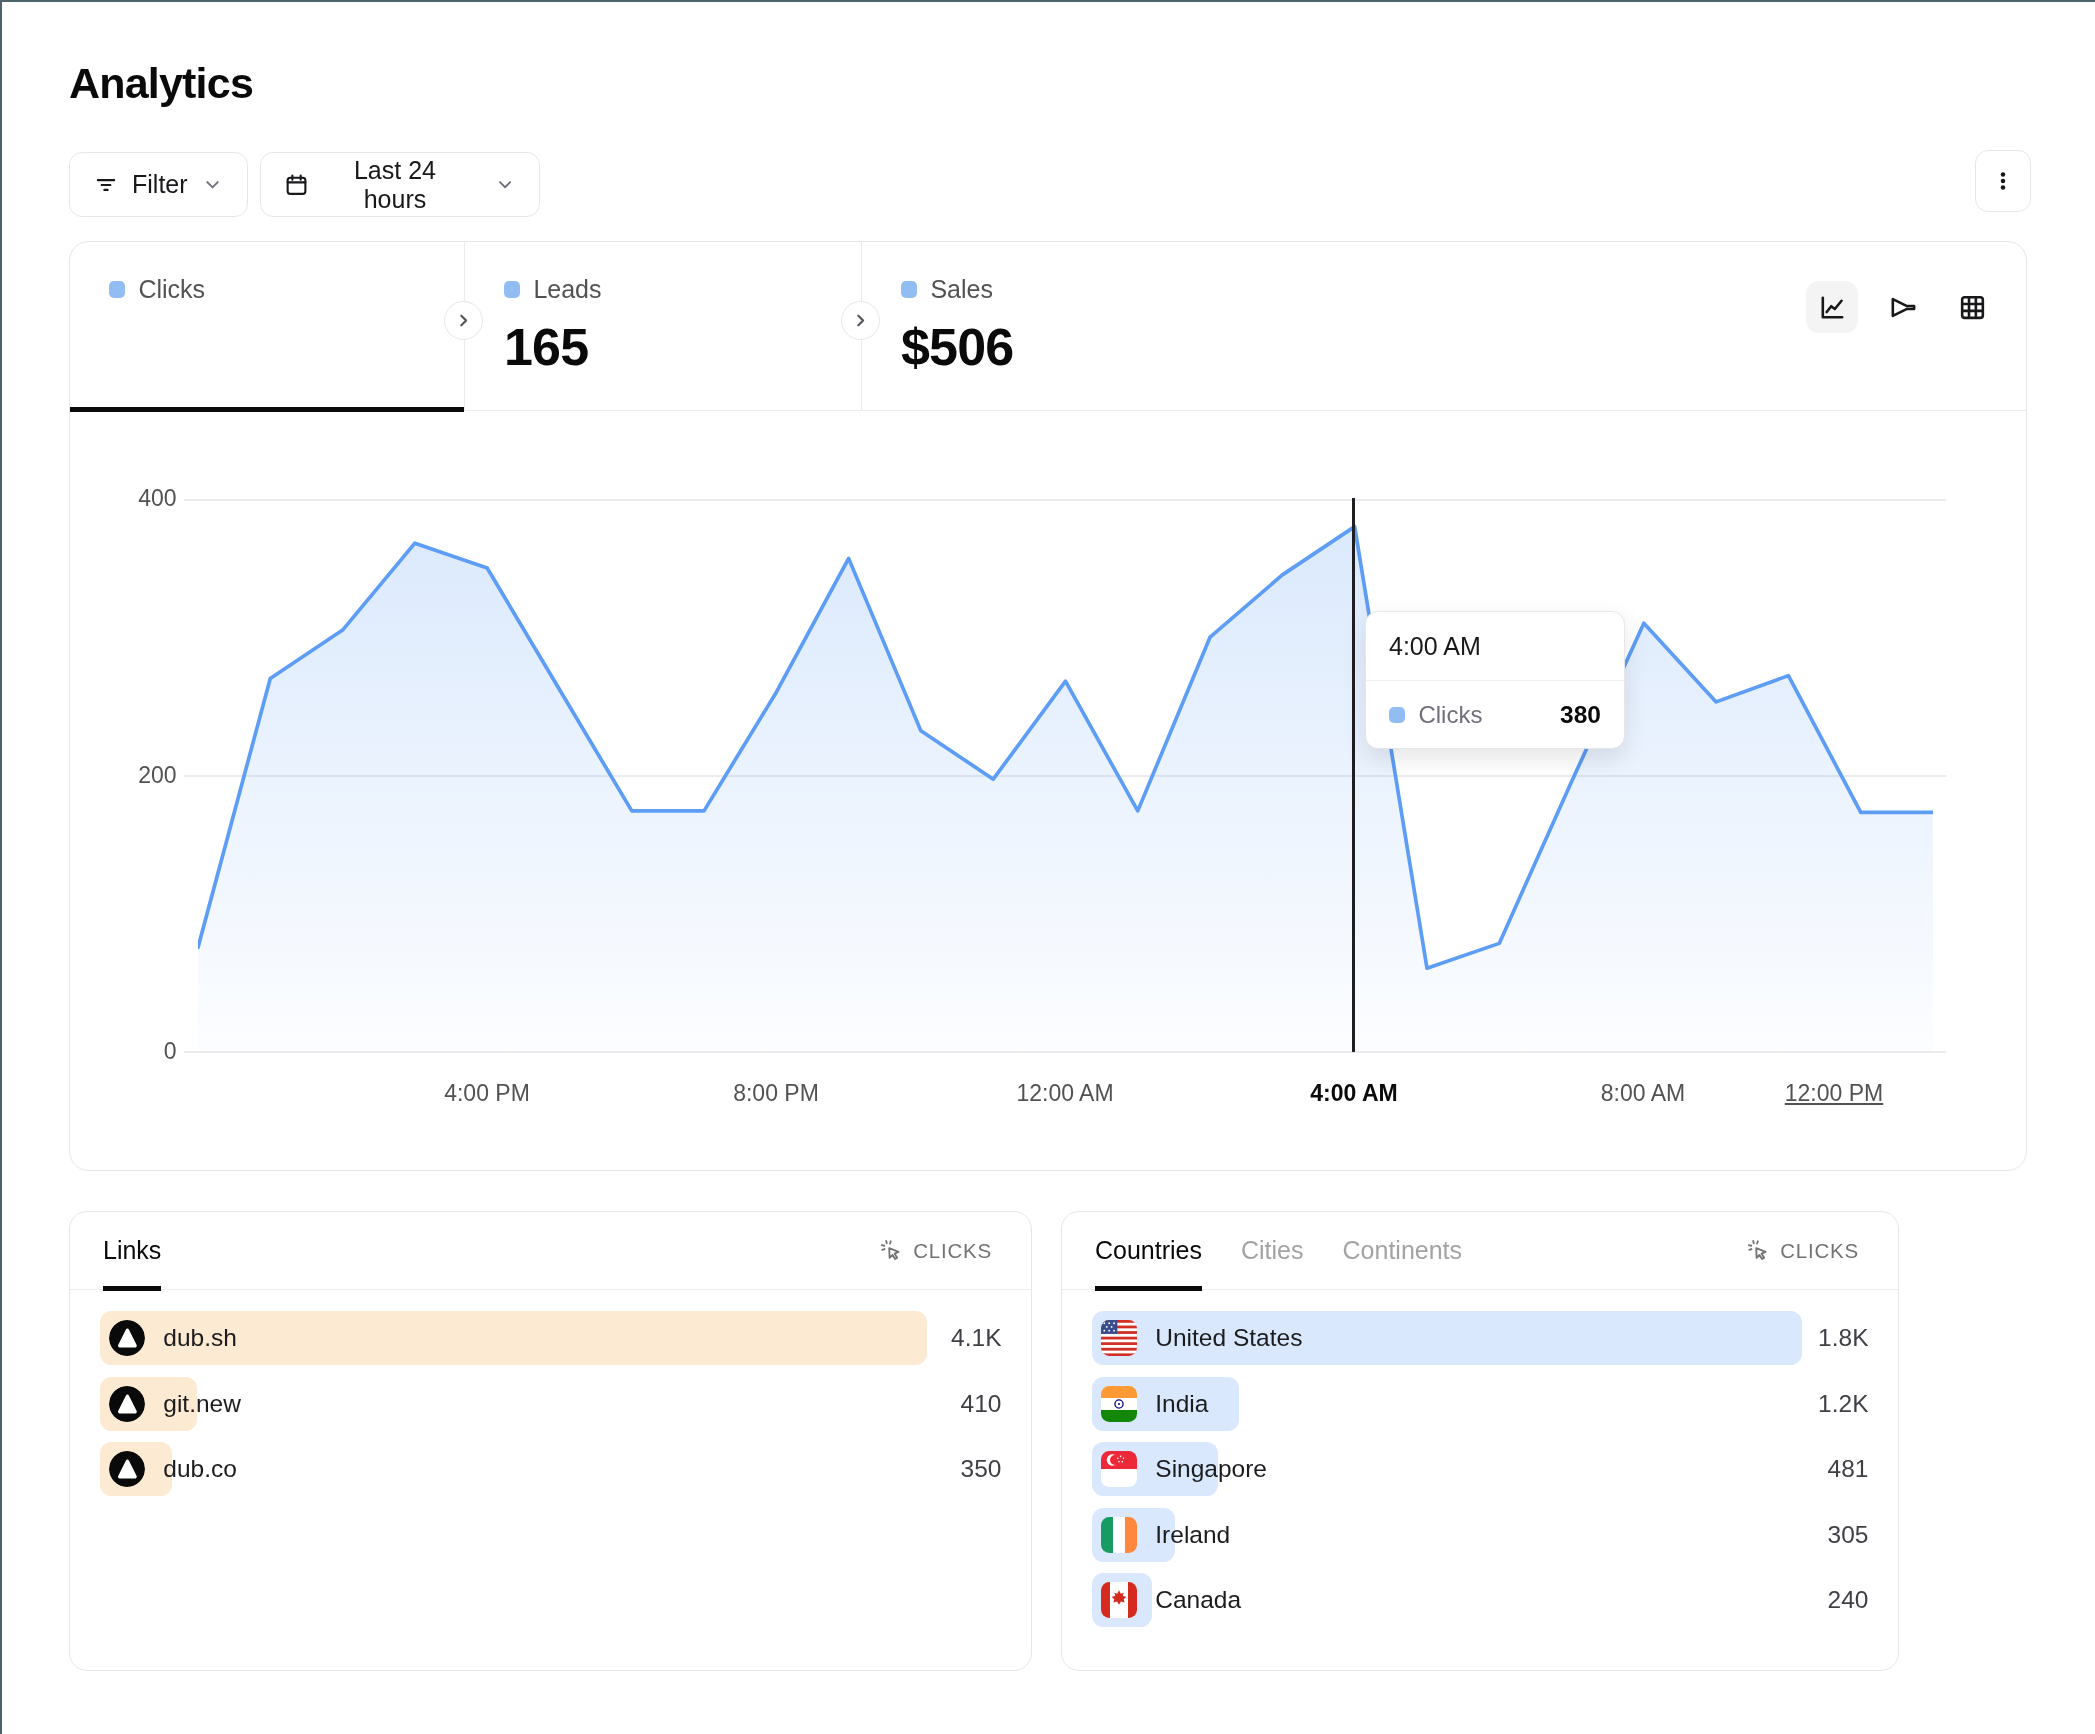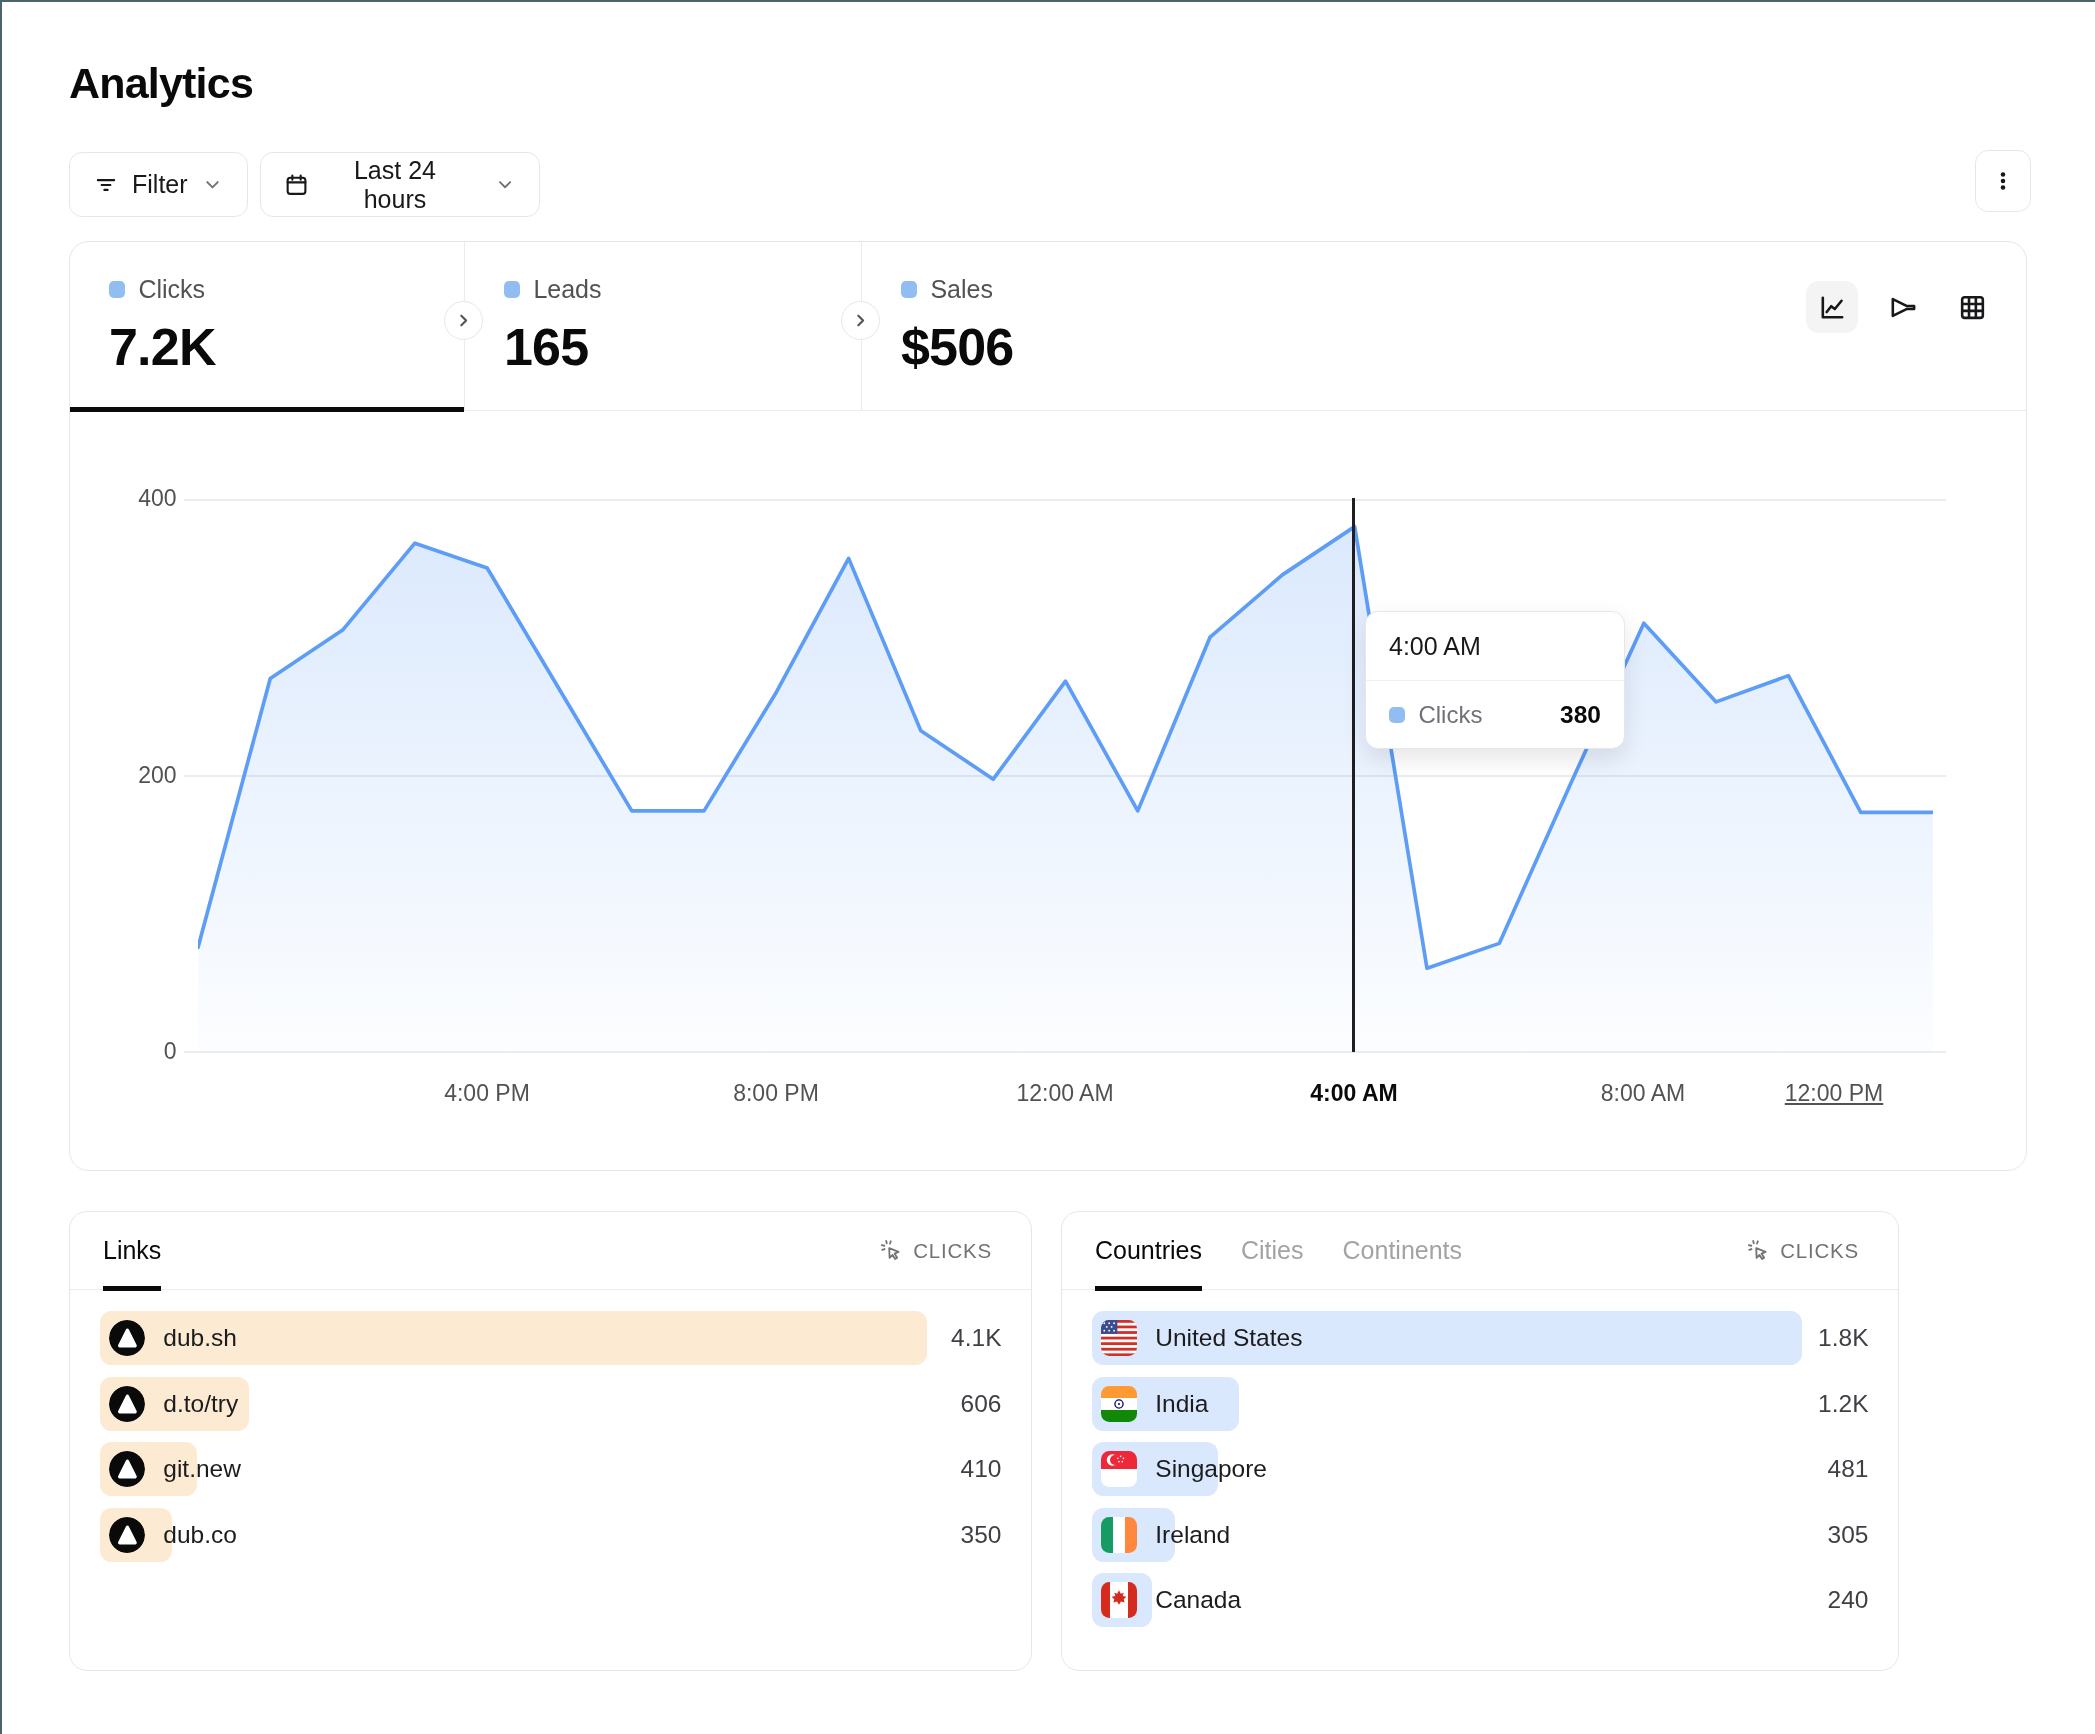--- a/index.html
+++ b/index.html
@@ -108,21 +108,20 @@
     </svg>
 </button>
 
 <section class="chart-card">
   <div class="tabs-row">
     <div class="metric-tab t1 active">
       <div class="metric-label">
           <span class="legend-sq"></span>
           <span>Clicks</span>
         </div>
-      <div class="metric-value">7.2K</div>
     </div>
     <div class="metric-tab t2">
       <span class="step-chevron">
           <svg class="ic" width="21" height="21" viewBox="0 0 24 24" fill="none" stroke="#52525b" stroke-width="2.4" stroke-linecap="round" stroke-linejoin="round">
             <path d="M9.5 6.5 L15 12 L9.5 17.5"></path>
           </svg>
         </span>
       <div class="metric-label">
           <span class="legend-sq"></span>
           <span>Leads</span>
@@ -220,31 +219,20 @@
       <div class="row">
     <div class="row-bar" style="width: 91.7%; background: rgb(253, 234, 211);"></div>
     <span class="row-icon round">
           <svg viewBox="0 0 44 44">
             <circle cx="22" cy="22" r="22" fill="#0a0a0a"></circle>
             <path d="M22.5 12.5 L32 31.5 H13 Z" fill="#fff" stroke="#fff" stroke-width="4" stroke-linejoin="round"></path>
           </svg>
         </span>
     <span class="row-label">dub.sh</span>
     <span class="row-value">4.1K</span>
-  </div>
-      <div class="row">
-    <div class="row-bar" style="width: 16.6%; background: rgb(253, 234, 211);"></div>
-    <span class="row-icon round">
-          <svg viewBox="0 0 44 44">
-            <circle cx="22" cy="22" r="22" fill="#0a0a0a"></circle>
-            <path d="M22.5 12.5 L32 31.5 H13 Z" fill="#fff" stroke="#fff" stroke-width="4" stroke-linejoin="round"></path>
-          </svg>
-        </span>
-    <span class="row-label">d.to/try</span>
-    <span class="row-value">606</span>
   </div>
       <div class="row">
     <div class="row-bar" style="width: 10.8%; background: rgb(253, 234, 211);"></div>
     <span class="row-icon round">
           <svg viewBox="0 0 44 44">
             <circle cx="22" cy="22" r="22" fill="#0a0a0a"></circle>
             <path d="M22.5 12.5 L32 31.5 H13 Z" fill="#fff" stroke="#fff" stroke-width="4" stroke-linejoin="round"></path>
           </svg>
         </span>
     <span class="row-label">git.new</span>

